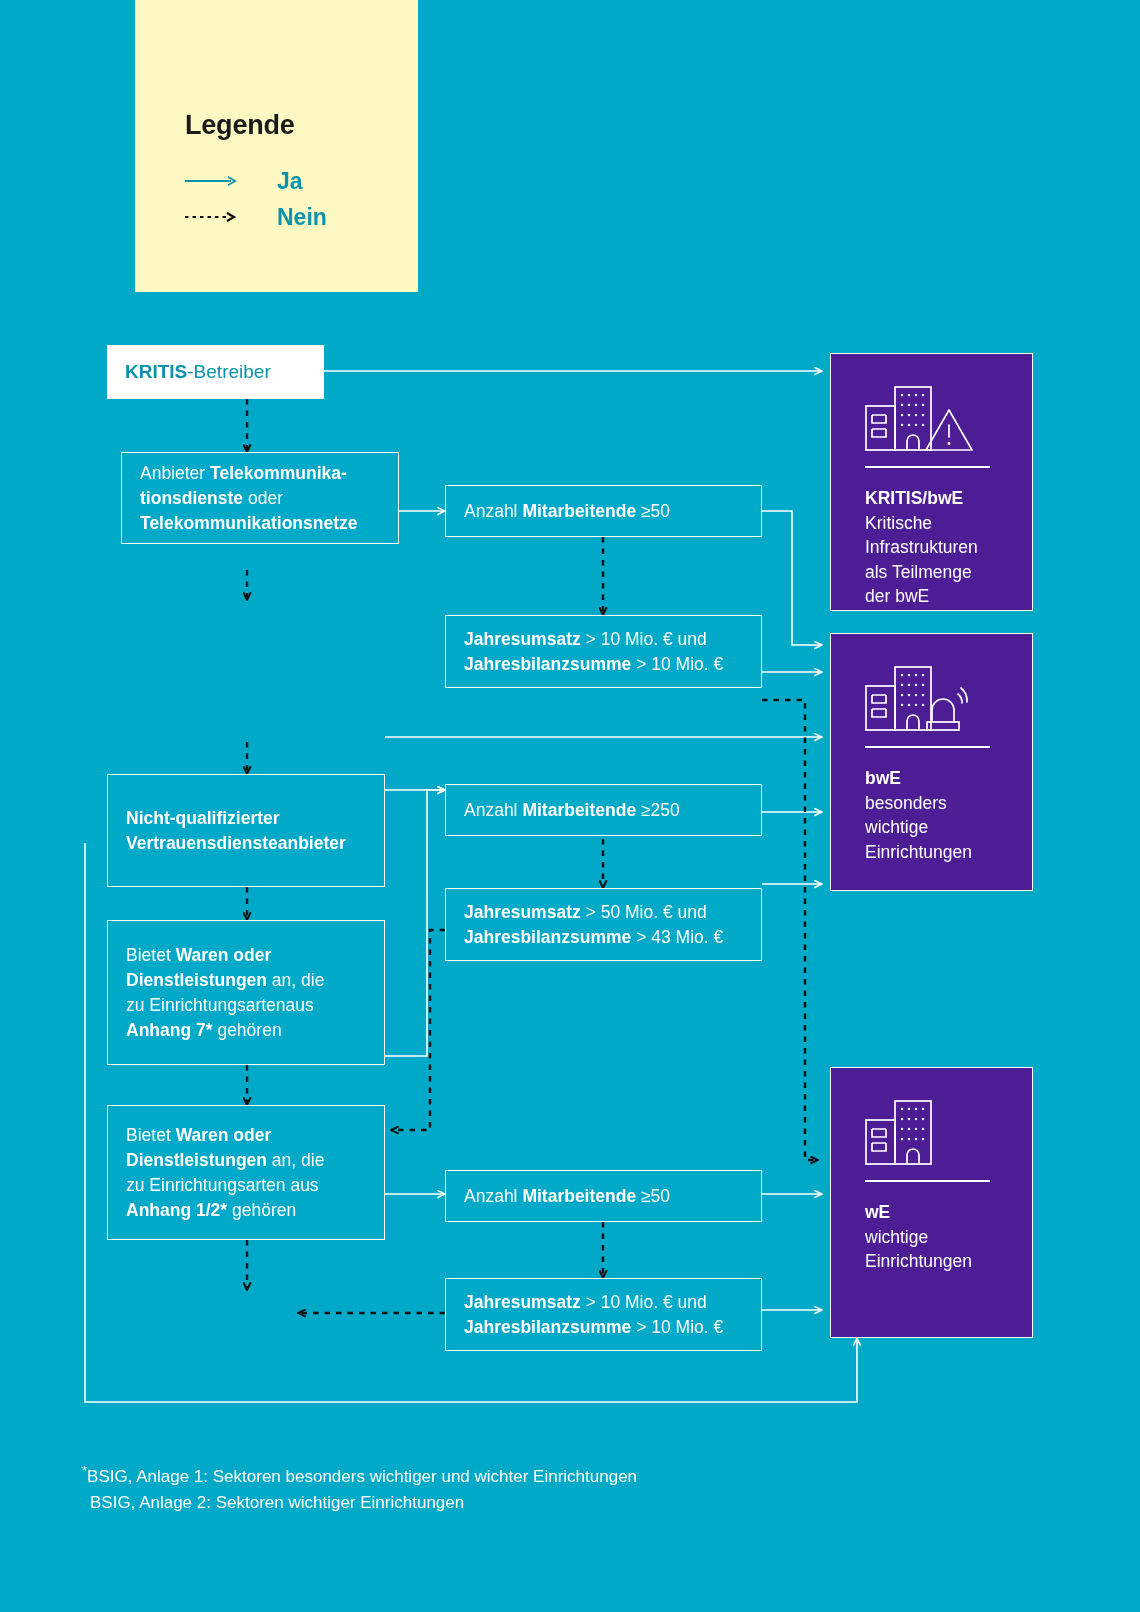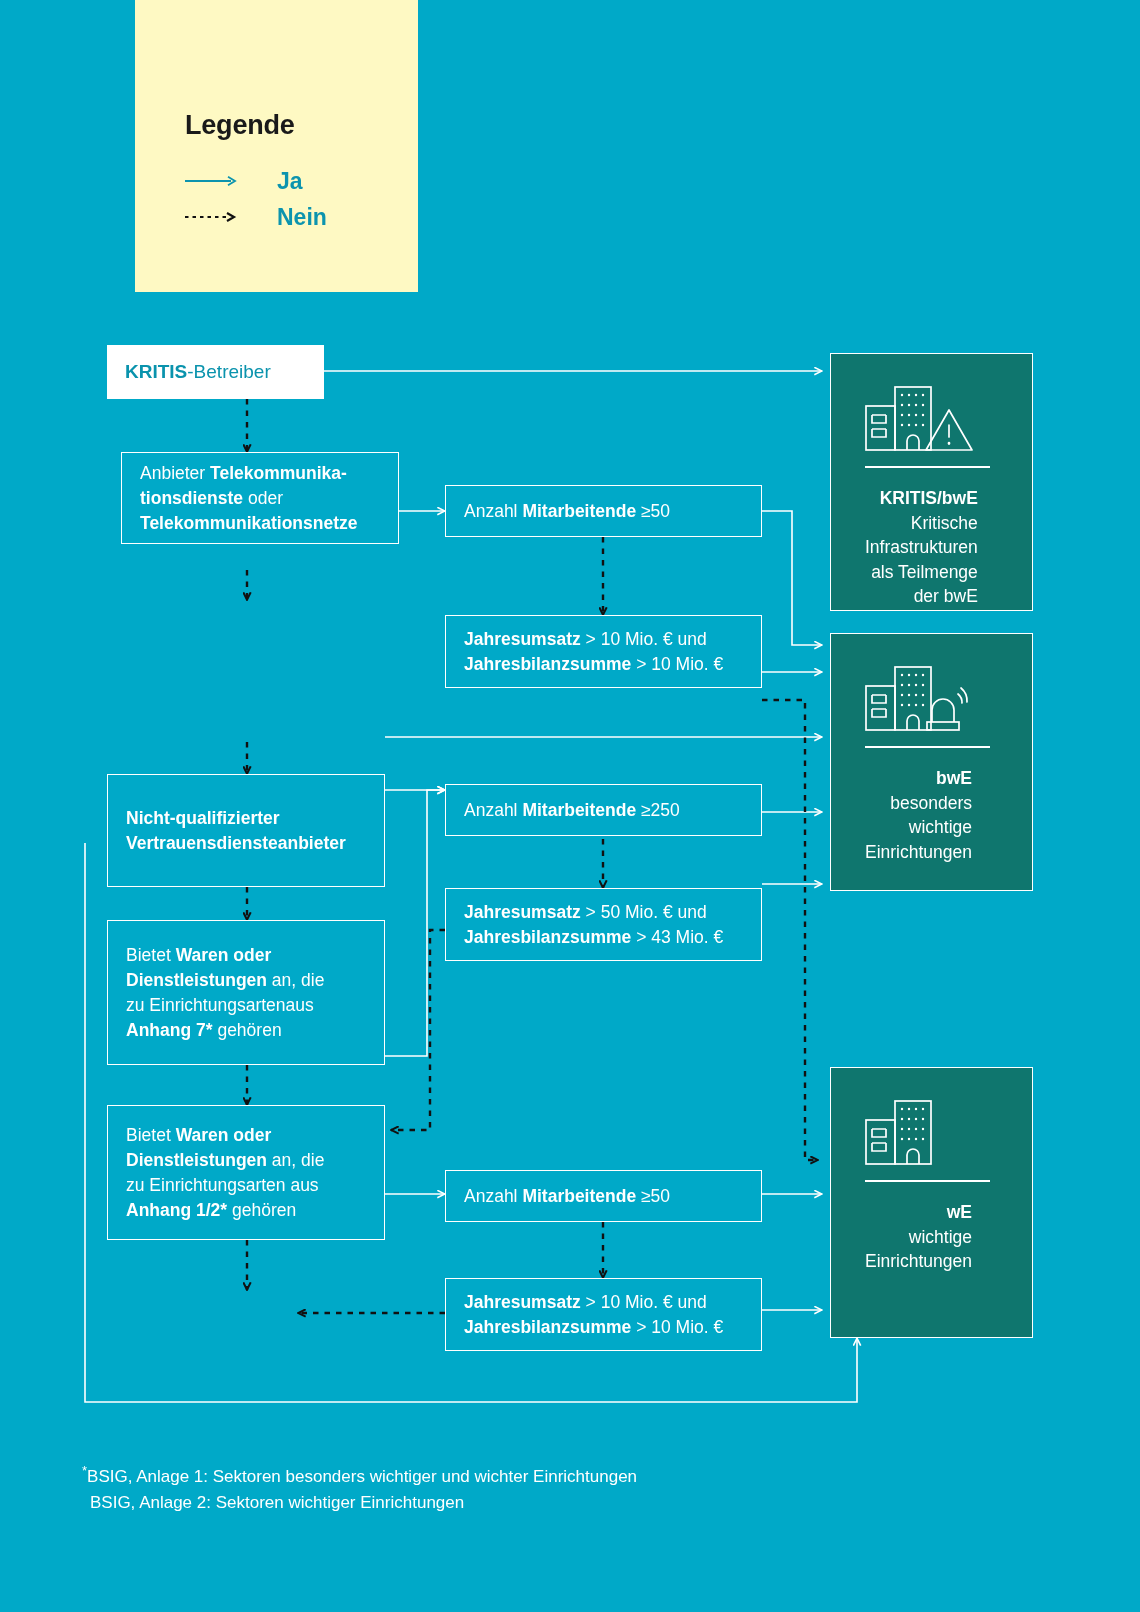--- a/index.html
+++ b/index.html
@@ -47,25 +47,25 @@
   }
   .legrow{position:absolute;left:50px;display:flex;align-items:center;height:22px;}
   .legrow .lbl{
     margin-left:40px;font-size:23px;font-weight:bold;color:#0c94ae;
   }
   .legrow svg{display:block;}
 
   
   .card{
     border:1.6px solid #ffffff;
-    background:#0f766e;
+    background:#4c1d95;
     color:#ffffff;
     box-sizing:border-box;
     padding:0;
-    position:absolute;z-index:2;text-align:right;
+    position:absolute;z-index:2;
   }
   .card .ico{position:absolute;left:34px;top:30px;}
   .card .rule{
     position:absolute;left:34px;width:125px;height:1.6px;background:#ffffff;
   }
   .card .cap{
     position:absolute;left:34px;
     font-size:17.5px;line-height:24.5px;color:#ffffff;
   }
   .card .cap b{font-weight:bold;}

